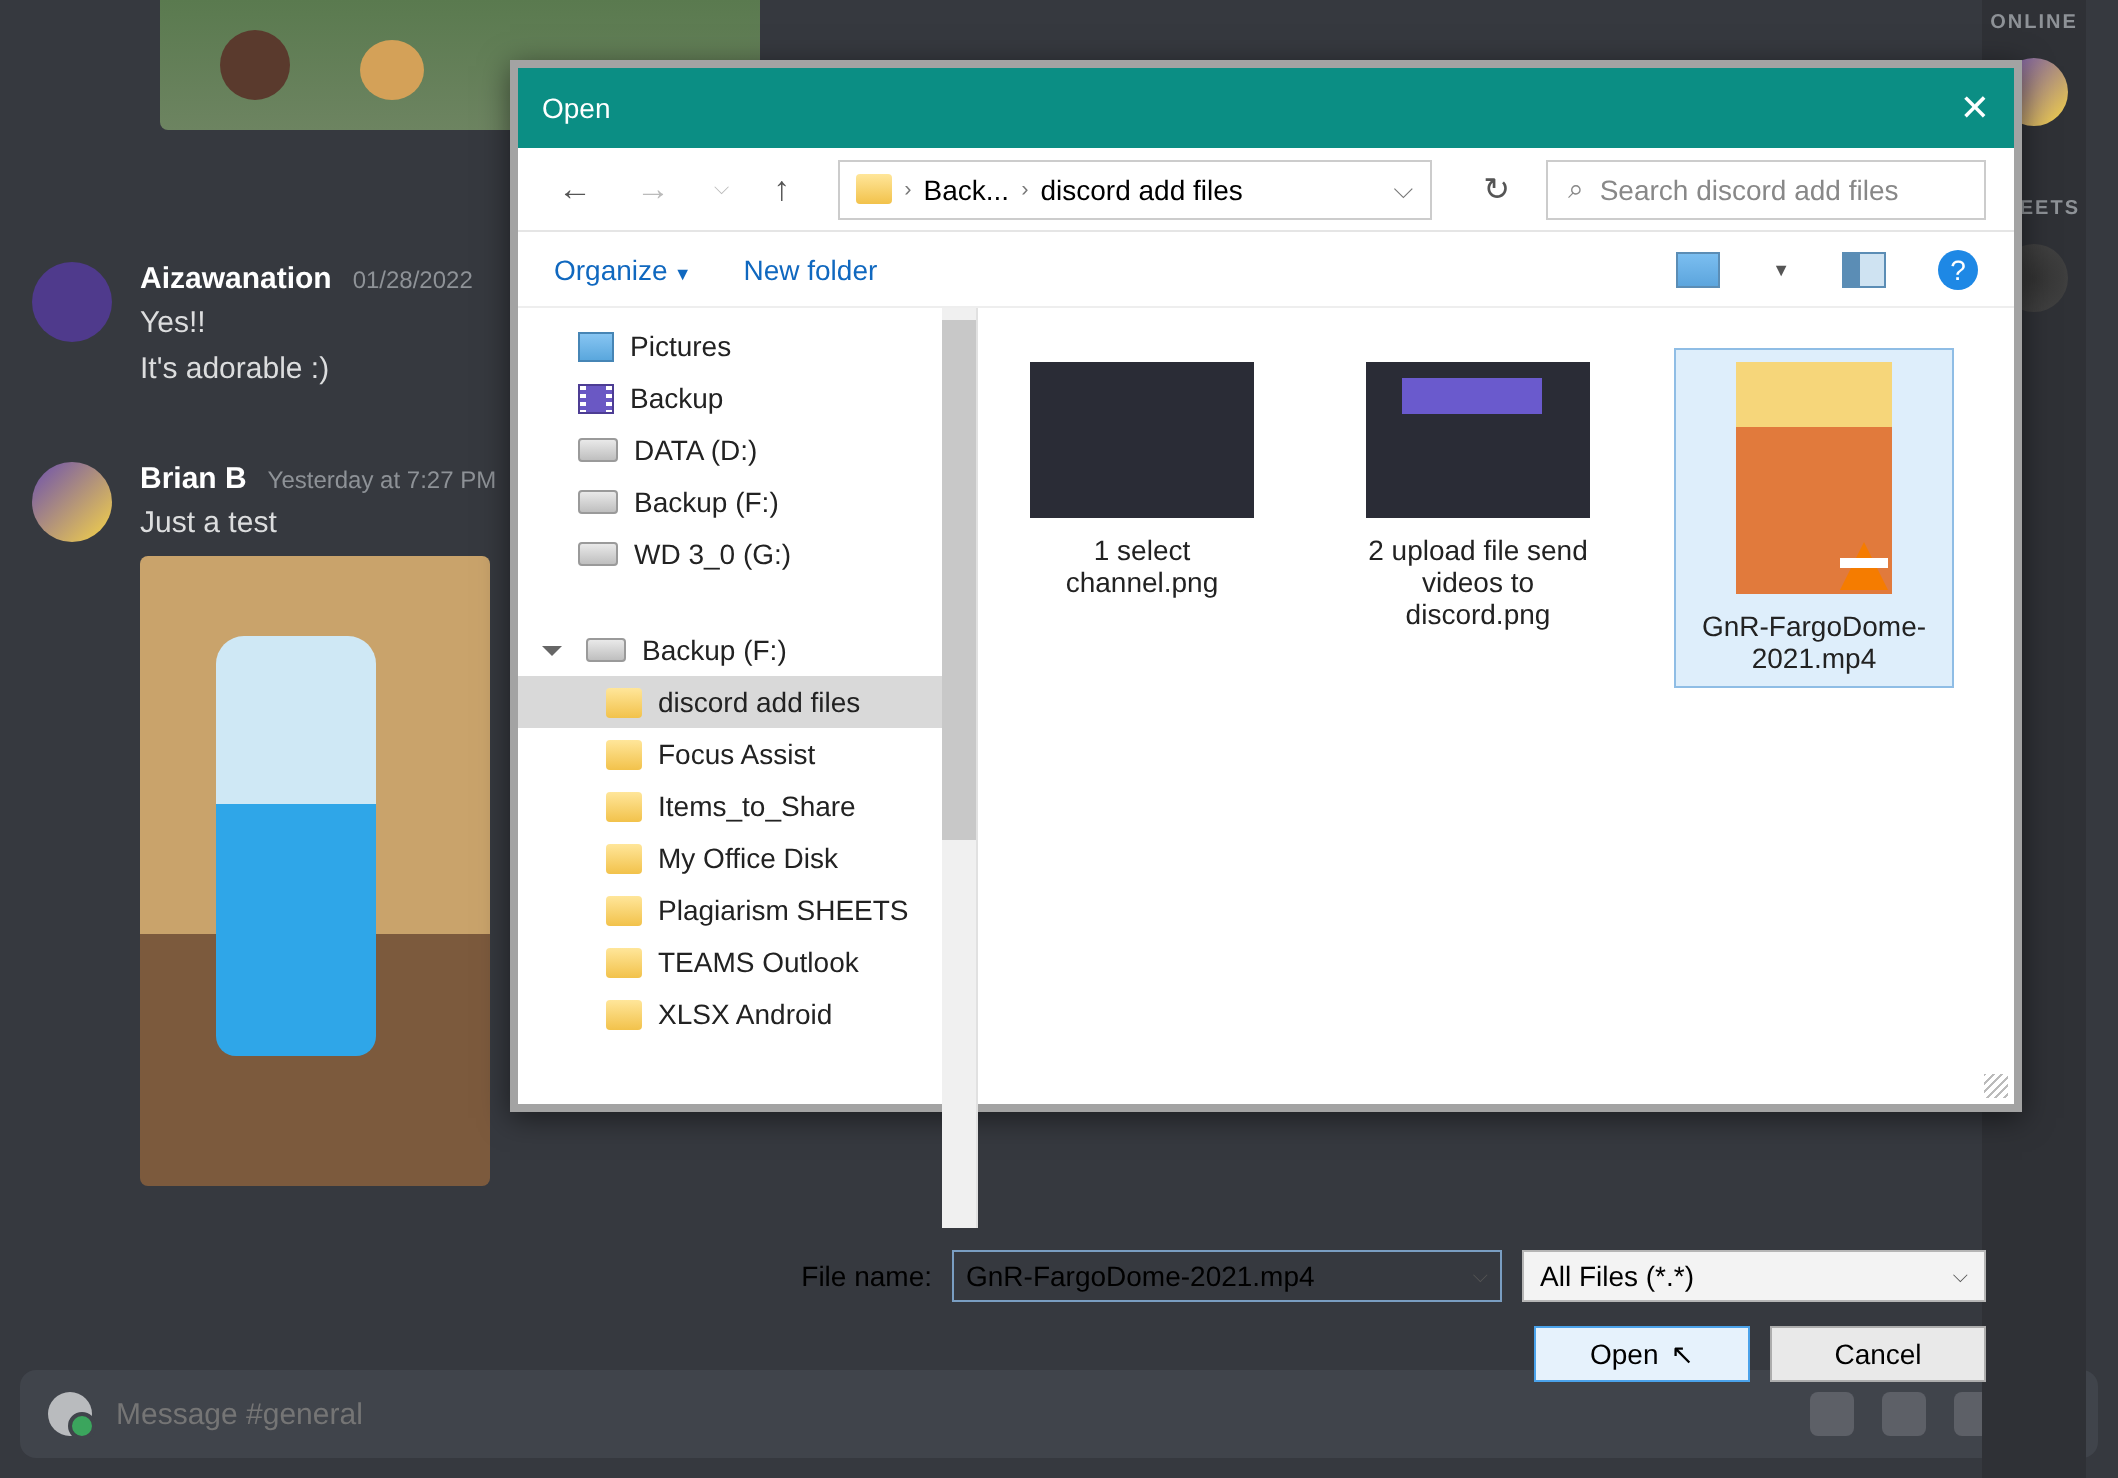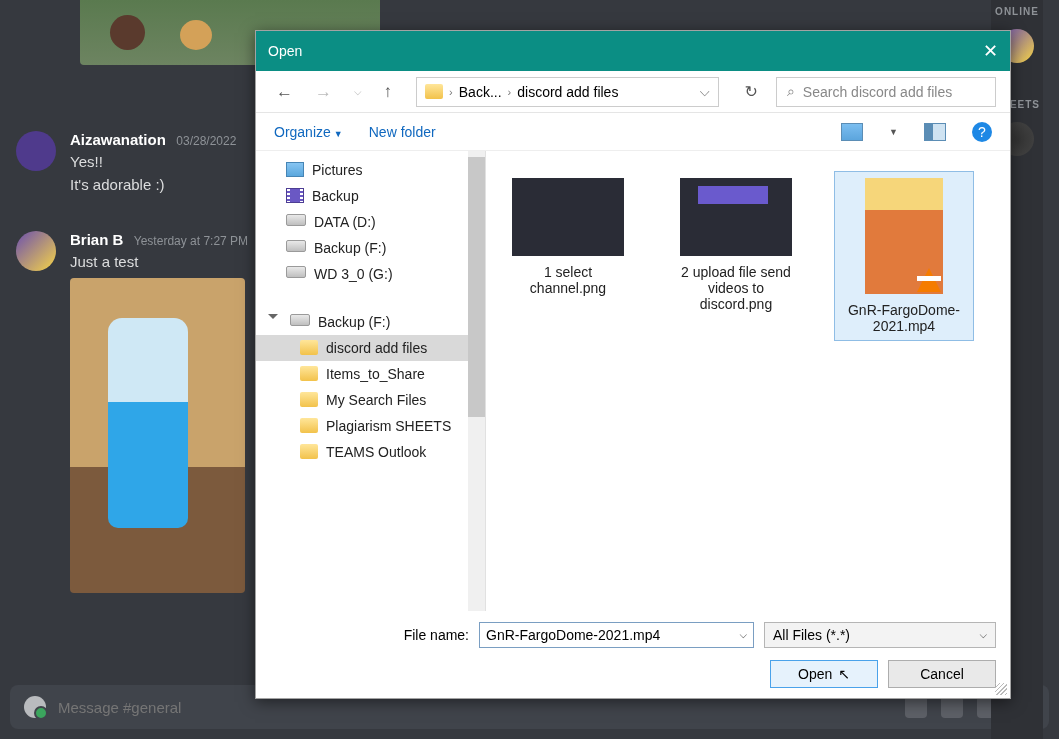--- a/index.html
+++ b/index.html
@@ -22,21 +22,21 @@
 .composer .plus::after{content:"";position:absolute;right:-2px;bottom:-2px;width:10px;height:10px;border-radius:50%;background:#3ba55d;border:2px solid #40444b}
 .composer input{flex:1;background:transparent;border:0;outline:0;color:#dcddde;font-size:15px}
 .sidebar-right{position:absolute;right:16px;top:0;width:52px;height:100%;background:#2f3136}
 .sidebar-right .hdr{color:#8e9297;font-size:10px;font-weight:700;text-align:center;padding:6px 0;letter-spacing:1px}
 .sidebar-right .av{width:34px;height:34px;border-radius:50%;margin:6px auto;background:linear-gradient(135deg,#6b4faf,#f7d547)}
 .sidebar-right .av2{background:radial-gradient(#333,#444)}
 .composer-icons{display:flex;gap:14px}
 .ci{width:22px;height:22px;background:#5d6067;border-radius:4px}
 
 
-.dlg{position:absolute;left:255px;top:30px;width:756px;height:669px;background:#fff;border:1px solid #a3a3a3;box-shadow:0 3px 14px rgba(0,0,0,.5)}
+.dlg{position:absolute;left:255px;top:30px;width:756px;height:526px;background:#fff;border:4px solid #a3a3a3;box-shadow:0 3px 14px rgba(0,0,0,.5)}
 .ttl{height:40px;background:#0b8e84;color:#fff;display:flex;align-items:center;padding:0 12px;font-size:14px}
 .ttl .x{margin-left:auto;font-size:18px;cursor:pointer}
 .nav{height:42px;border-bottom:1px solid #e5e5e5;display:flex;align-items:center;padding:0 14px;gap:10px}
 .nav .arr{color:#555;font-size:17px;padding:4px 6px;cursor:pointer}
 .nav .arr.dis{color:#bbb}
 .crumb{flex:1;height:30px;border:1px solid #ccc;display:flex;align-items:center;padding:0 8px;font-size:14px;gap:6px;margin:0 8px}
 .fi{width:18px;height:15px;background:linear-gradient(#ffe69a,#f2c24b);border-radius:2px}
 .chv{color:#777;font-size:11px}
 .reload{padding:4px 8px;font-size:16px;color:#555;cursor:pointer}
 .search{height:30px;border:1px solid #ccc;display:flex;align-items:center;padding:0 10px;gap:8px;width:220px;color:#888;font-size:14px}
@@ -45,21 +45,21 @@
 .link .dd{font-size:9px;margin-left:3px}
 .tool .sp{flex:1}
 .tool .ico{width:22px;height:18px}
 .viewico{background:linear-gradient(#7bbef0,#5ca5dd);border:1px solid #5b8db5}
 .paneico{background:linear-gradient(90deg,#5b8db5 0 40%,#cfe3f2 40% 100%);border:1px solid #5b8db5}
 .help{width:20px;height:20px;border-radius:50%;background:#1e88e5;color:#fff;font-size:14px;text-align:center;line-height:20px}
 .body{display:flex;height:460px}
 .tree{width:230px;border-right:1px solid #e1e1e1;padding-top:6px;position:relative;overflow:hidden}
 .tree .sb{position:absolute;right:0;top:0;width:17px;height:100%;background:#f0f0f0}
 .tree .thumb{position:absolute;right:0;top:6px;width:17px;height:260px;background:#c8c8c8}
-.ti{display:flex;align-items:flex-start;gap:8px;padding:5px 6px 5px 30px;font-size:14px;color:#222;cursor:pointer}
+.ti{display:flex;align-items:center;gap:8px;padding:5px 6px 5px 30px;font-size:14px;color:#222;cursor:pointer}
 .ti.l2{padding-left:44px}
 .ti.exp::before{content:"";width:0;height:0;border-top:5px solid #666;border-left:5px solid transparent;border-right:5px solid transparent;margin-left:-18px;margin-right:4px}
 .ti.sel{background:#d9d9d9}
 .drv{width:20px;height:12px;background:linear-gradient(#e9e9e9,#bfbfbf);border:1px solid #9a9a9a;border-radius:2px}
 .picico{width:18px;height:15px;background:linear-gradient(#87c5f2,#5aa7dd);border:1px solid #4685b5}
 .vidico{width:18px;height:15px;background:#6a58c4;border:1px solid #4d3d94;position:relative}
 .vidico::before,.vidico::after{content:"";position:absolute;width:3px;height:100%;background:repeating-linear-gradient(#fff 0 2px,transparent 2px 4px)}
 .vidico::before{left:0}.vidico::after{right:0}
 .files{flex:1;padding:20px 12px;display:flex;gap:28px;align-items:flex-start}
 .fitem{width:140px;text-align:center;font-size:14px;color:#222;cursor:pointer;padding:6px;border:1px solid transparent}
@@ -87,21 +87,21 @@
 </head>
 <body>
 
 <div class="discord-bg">
   <div class="chickens"></div>
 
   <div class="msg" style="margin-top:60px">
     <div class="avatar"></div>
     <div class="msg-body">
       <span class="uname">Aizawanation</span>
-      <span class="ts">03/28/2022</span>
+      <span class="ts">01/28/2022</span>
       <div class="txt">Yes!!</div>
       <div class="txt">It's adorable :)</div>
     </div>
   </div>
 
   <div class="msg" style="margin-top:24px">
     <div class="avatar v"></div>
     <div class="msg-body">
       <span class="uname">Brian B</span>
       <span class="ts">Yesterday at 7:27 PM</span>
@@ -194,33 +194,41 @@
         <div class="ti exp" style="margin-top: 22px;">
           <span class="drv"></span>
           <span>Backup (F:)</span>
         </div>
         <div class="ti l2 sel">
           <span class="fi"></span>
           <span>discord add files</span>
         </div>
         <div class="ti l2">
           <span class="fi"></span>
+          <span>Focus Assist</span>
+        </div>
+        <div class="ti l2">
+          <span class="fi"></span>
           <span>Items_to_Share</span>
         </div>
         <div class="ti l2">
           <span class="fi"></span>
-          <span>My Search Files</span>
+          <span>My Office Disk</span>
         </div>
         <div class="ti l2">
           <span class="fi"></span>
           <span>Plagiarism SHEETS</span>
         </div>
         <div class="ti l2">
           <span class="fi"></span>
           <span>TEAMS Outlook</span>
+        </div>
+        <div class="ti l2">
+          <span class="fi"></span>
+          <span>XLSX Android</span>
         </div>
       </div>
     <div class="files" id="files">
         <div class="fitem">
           <div class="thm p1"></div>
           <div>1 select channel.png</div>
         </div>
         <div class="fitem">
           <div class="thm p2"></div>
           <div>2 upload file send videos to discord.png</div>

